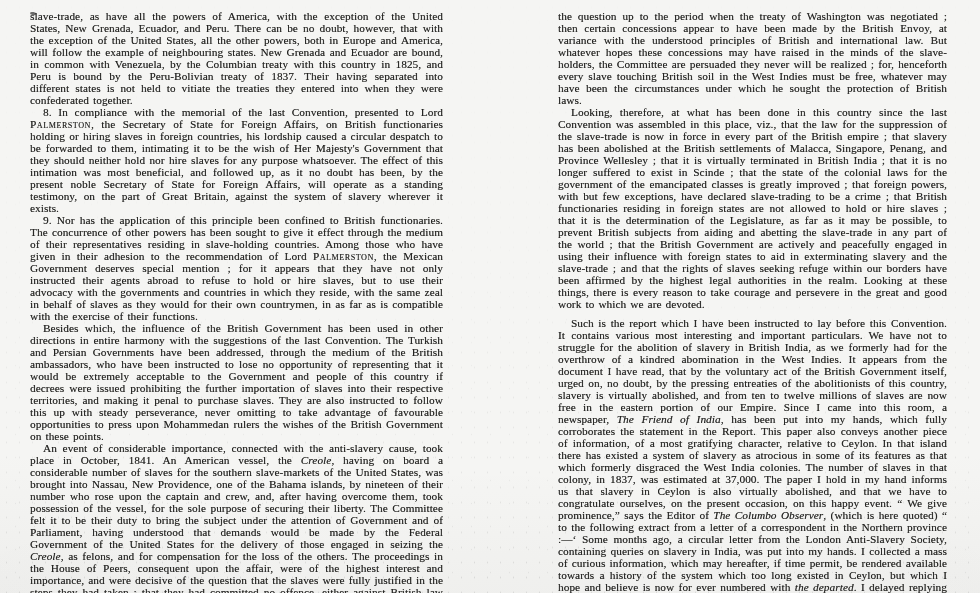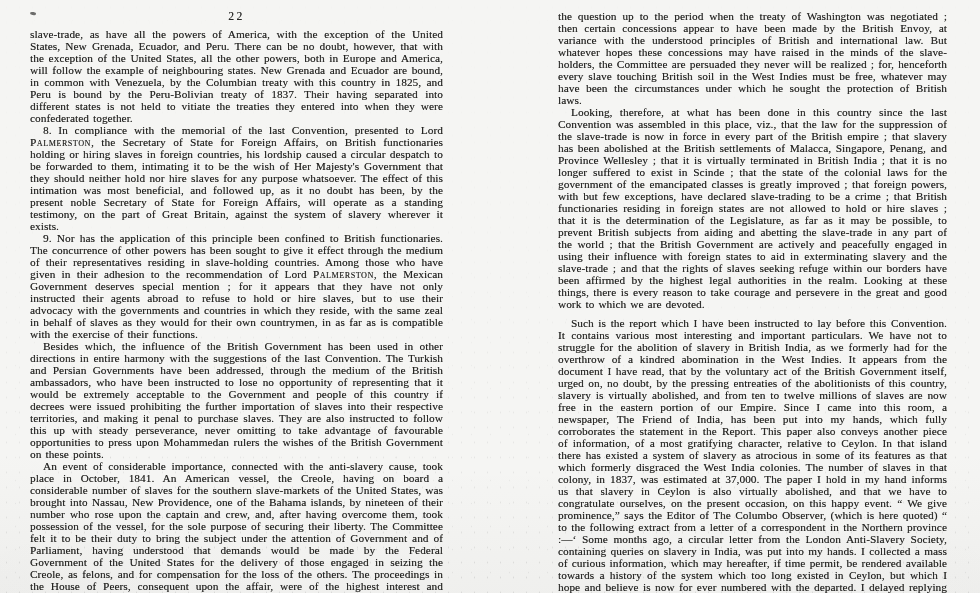--- a/index.html
+++ b/index.html
@@ -83,32 +83,32 @@
   }
   .para.gap {
     margin-top: 7px;
   }
   .sc {
     font-variant: small-caps;
     letter-spacing: 0.6px;
     margin-top: 20px;
   }
   .it {
+    font-style: italic;
   }
 </style>
 </head>
 <body>
 
 <div>
   <div class="paper-shade"></div>
   <div class="speckle"></div>
   <div class="ink-speck"></div>
 
   <div class="page page-left">
-    <div class="page-number">22</div>
     <div class="page-body">
       <p class="para"><span>slave-trade, as have all the powers of America, with the exception of the United States, New Grenada, Ecuador, and Peru.  There can be no doubt, however, that with the exception of the United States, all the other powers, both in Europe and America, will follow the example of neighbouring states.  New Grenada and Ecuador are bound, in common with Venezuela, by the Columbian treaty with this country in 1825, and Peru is bound by the Peru-Bolivian treaty of 1837.  Their having separated into different states is not held to vitiate the treaties they entered into when they were confederated together.</span></p>
       <p class="para indent"><span>8. In compliance with the memorial of the last Convention, presented to Lord </span><span class="sc">Palmerston</span><span>, the Secretary of State for Foreign Affairs, on British functionaries holding or hiring slaves in foreign countries, his lordship caused a circular despatch to be forwarded to them, intimating it to be the wish of Her Majesty's Government that they should neither hold nor hire slaves for any purpose whatsoever.  The effect of this intimation was most beneficial, and followed up, as it no doubt has been, by the present noble Secretary of State for Foreign Affairs, will operate as a standing testimony, on the part of Great Britain, against the system of slavery wherever it exists.</span></p>
       <p class="para indent"><span>9. Nor has the application of this principle been confined to British functionaries.  The concurrence of other powers has been sought to give it effect through the medium of their representatives residing in slave-holding countries. Among those who have given in their adhesion to the recommendation of Lord </span><span class="sc">Palmerston</span><span>, the Mexican Government deserves special mention ; for it appears that they have not only instructed their agents abroad to refuse to hold or hire slaves, but to use their advocacy with the governments and countries in which they reside, with the same zeal in behalf of slaves as they would for their own countrymen, in as far as is compatible with the exercise of their functions.</span></p>
       <p class="para indent"><span>Besides which, the influence of the British Government has been used in other directions in entire harmony with the suggestions of the last Convention.  The Turkish and Persian Governments have been addressed, through the medium of the British ambassadors, who have been instructed to lose no opportunity of representing that it would be extremely acceptable to the Government and people of this country if decrees were issued prohibiting the further importation of slaves into their respective territories, and making it penal to purchase slaves.  They are also instructed to follow this up with steady perseverance, never omitting to take advantage of favourable opportunities to press upon Mohammedan rulers the wishes of the British Government on these points.</span></p>
       <p class="para indent"><span>An event of considerable importance, connected with the anti-slavery cause, took place in October, 1841.  An American vessel, the </span><span class="it">Creole</span><span>, having on board a considerable number of slaves for the southern slave-markets of the United States, was brought into Nassau, New Providence, one of the Bahama islands, by nineteen of their number who rose upon the captain and crew, and, after having overcome them, took possession of the vessel, for the sole purpose of securing their liberty.  The Committee felt it to be their duty to bring the subject under the attention of Government and of Parliament, having understood that demands would be made by the Federal Government of the United States for the delivery of those engaged in seizing the </span><span class="it">Creole</span><span>, as felons, and for compensation for the loss of the others.  The proceedings in the House of Peers, consequent upon the affair, were of the highest interest and importance, and were decisive of the question that the slaves were fully justified in the steps they had taken ; that they had committed no offence, either against British law or the law of nations ; and that no claims of the United States, in reference to them, could be entertained for a single moment.  Thus stood</span></p>
     </div>
   </div>
 
   <div class="page page-right">

